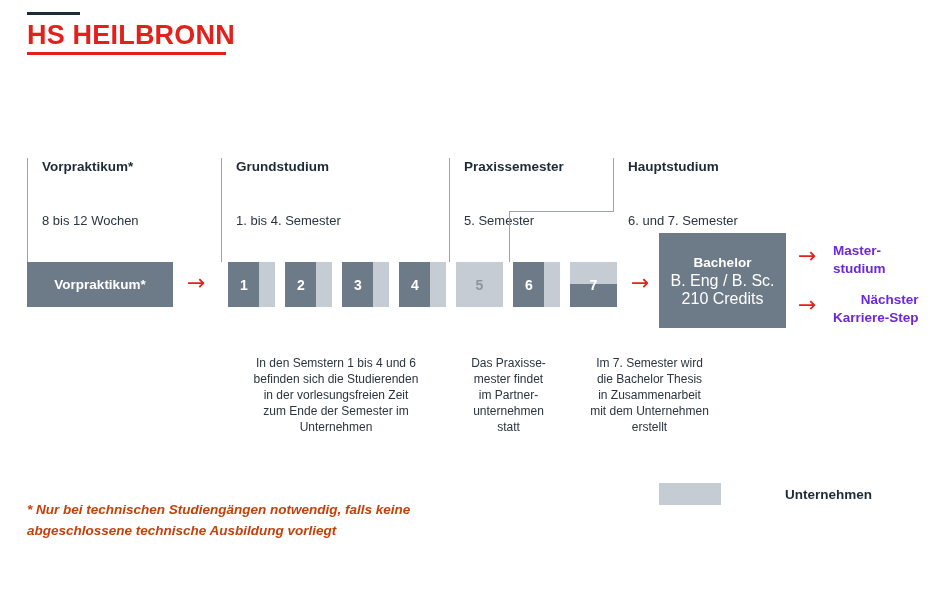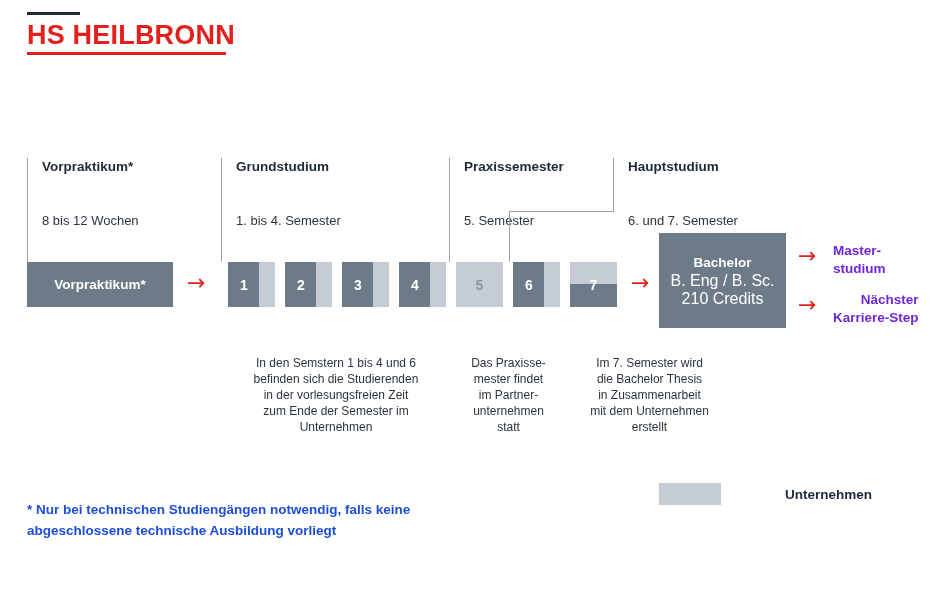--- a/index.html
+++ b/index.html
@@ -143,23 +143,24 @@
     text-align: center;
   }
 
   
   #footnote {
     position: absolute;
     left: 27px;
     top: 499px;
     font-size: 13.5px;
     font-weight: bold;
-    color: #1d4ed8;
+    color: #c2410c;
     line-height: 21px;
     white-space: pre-line;
+    font-style: italic;
   }
 
   
   #legend { position: absolute; left: 659px; top: 483px; }
   .legend-row {
     display: flex;
     align-items: center;
     height: 22px;
     margin-bottom: 25px;
   }

